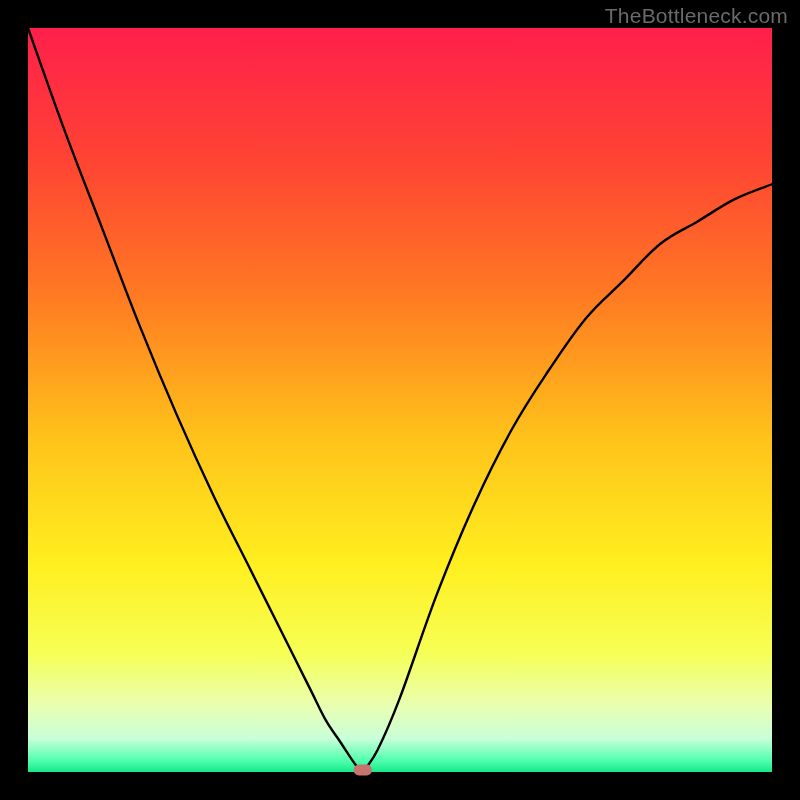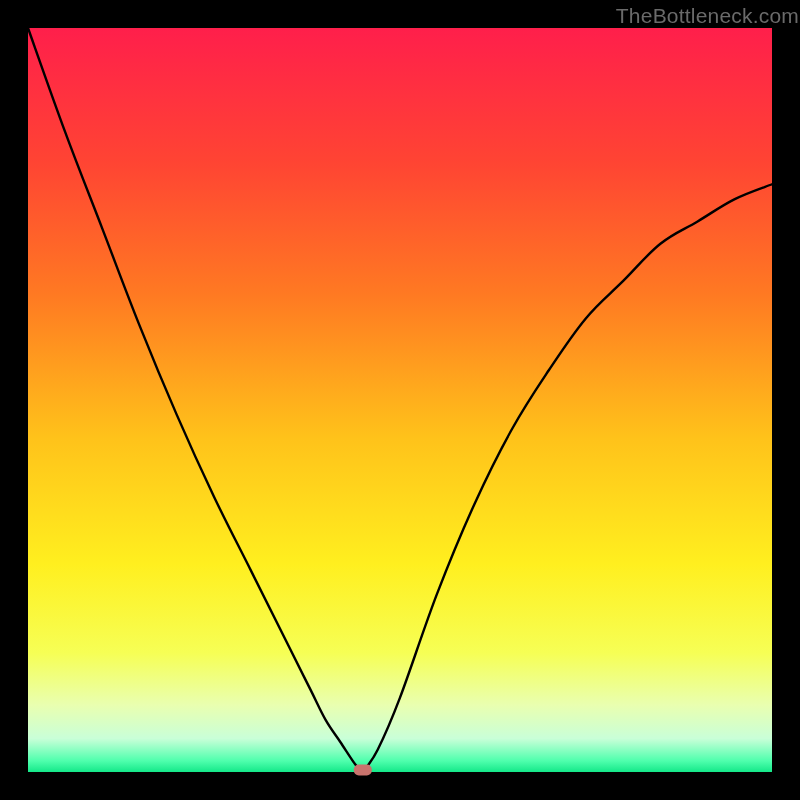--- a/index.html
+++ b/index.html
@@ -13,21 +13,21 @@
   }
   .frame {
     position: relative;
     width: 800px;
     height: 800px;
     background: #000;
   }
   .watermark {
     position: absolute;
     top: 4px;
-    right: 1px;
+    right: 12px;
     color: #6a6a6a;
     font-size: 21px;
     letter-spacing: 0.2px;
     user-select: none;
   }
   svg {
     display: block;
   }
 </style>
 </head>

